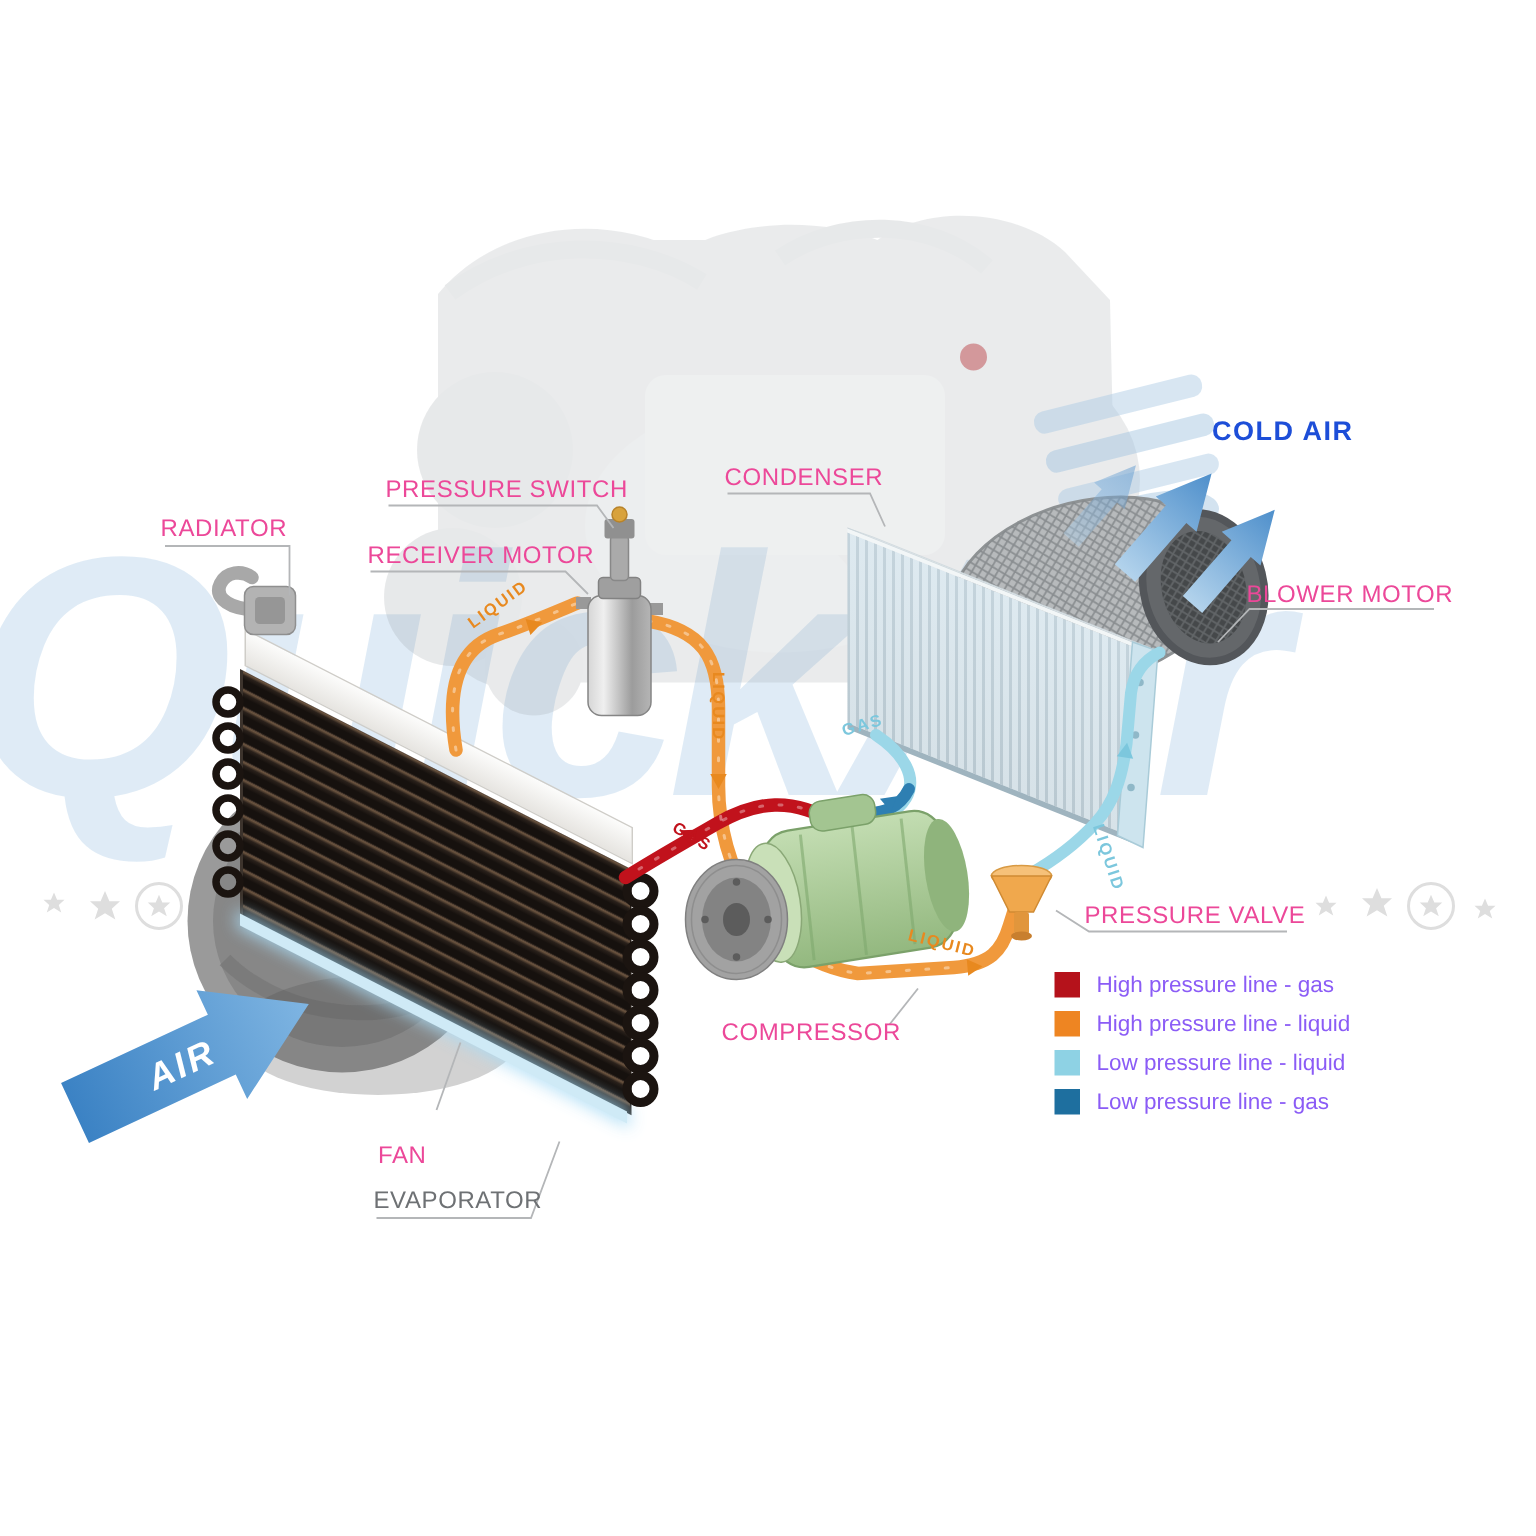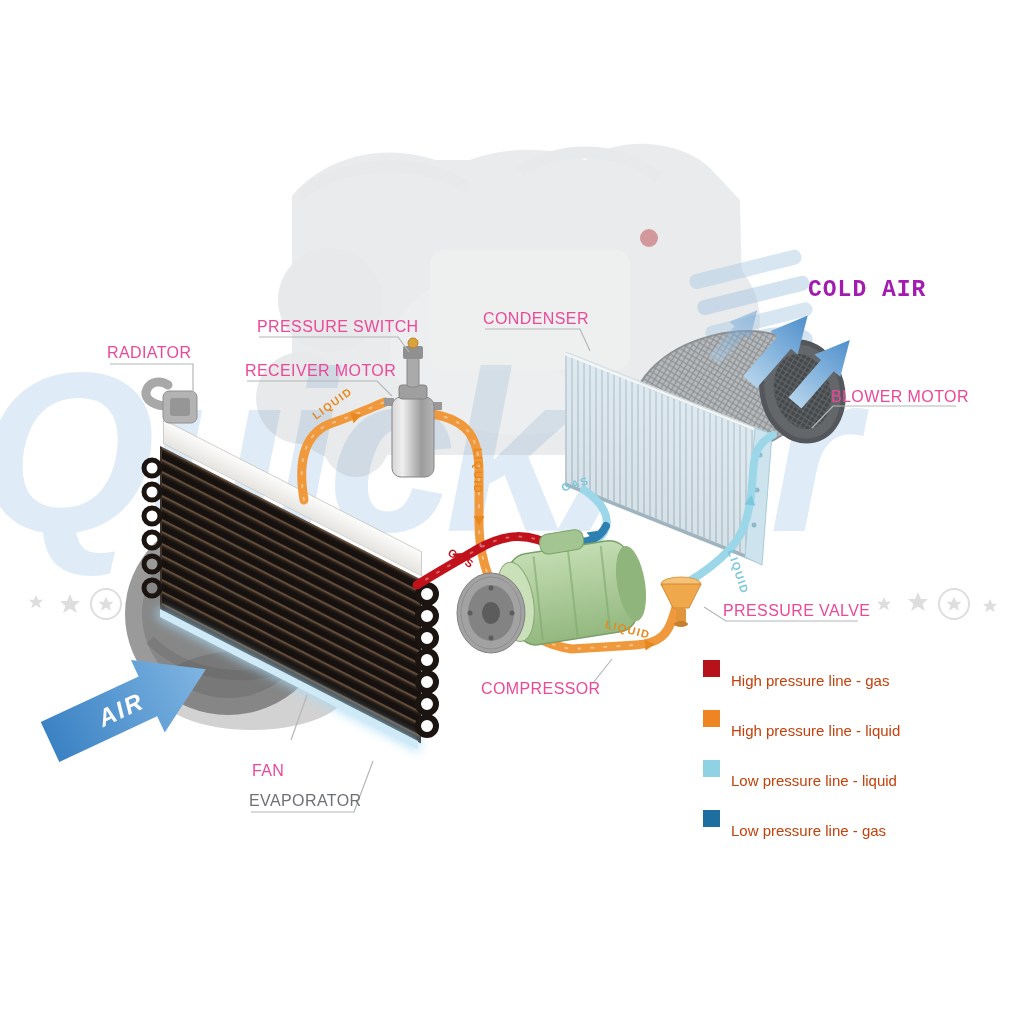--- a/index.html
+++ b/index.html
@@ -20,30 +20,30 @@
     border-left:2px solid #3c332c;border-right:1px solid #241c16;}
   .cond-bottom{left:160px;top:609px;width:258px;height:8px;transform:skewY(27.1deg);
     background:#cfeaf6;box-shadow:0 0 10px 2px rgba(170,220,245,.9);}
   .evap{left:565px;top:352px;width:190px;height:127px;transform:skewY(21.8deg);
     background:linear-gradient(180deg,rgba(200,225,238,.35),rgba(160,190,205,.25)),
                repeating-linear-gradient(90deg,#c2ccd2 0 2px,#e9eef1 2px 6px);
     border-top:3px solid #f2f6f7;border-bottom:4px solid #9fb4bf;}
   
   .lbl{position:absolute;z-index:4;font-size:16px;color:#ec4899;letter-spacing:.4px;white-space:nowrap;}
   .lbl.dark{color:#6e7174;}
-  .lbl.cold{font-size:23px;font-weight:bold;color:#a21caf;letter-spacing:1px;font-family:Liberation Mono, monospace;}
+  .lbl.cold{font-size:18px;font-weight:bold;color:#1d4ed8;letter-spacing:1px;}
   
   .pipe-label{position:absolute;z-index:4;font-size:11px;font-weight:bold;letter-spacing:1.5px;
     white-space:nowrap;transform-origin:left top;}
   .pl-orange{color:#e8891f;} .pl-red{color:#c1121c;} .pl-lblue{color:#7cc7dd;}
   
   .legend{position:absolute;left:703px;top:648px;z-index:4;}
   .legend-row{display:flex;align-items:center;margin-bottom:9px;}
   .swatch{display:inline-block;width:17px;height:17px;margin-right:11px;}
-  .legend-text{font-size:15px;color:#c2410c;margin-top:24px;}
+  .legend-text{font-size:15px;color:#8b5cf6;}
 </style>
 </head>
 <body>
 
 <div class="canvas">
 
   <div class="watermark">QuickAir</div>
 
   <svg class="layer" style="z-index:1" width="1024" height="1024" viewBox="0 0 1024 1024">
     <defs>

